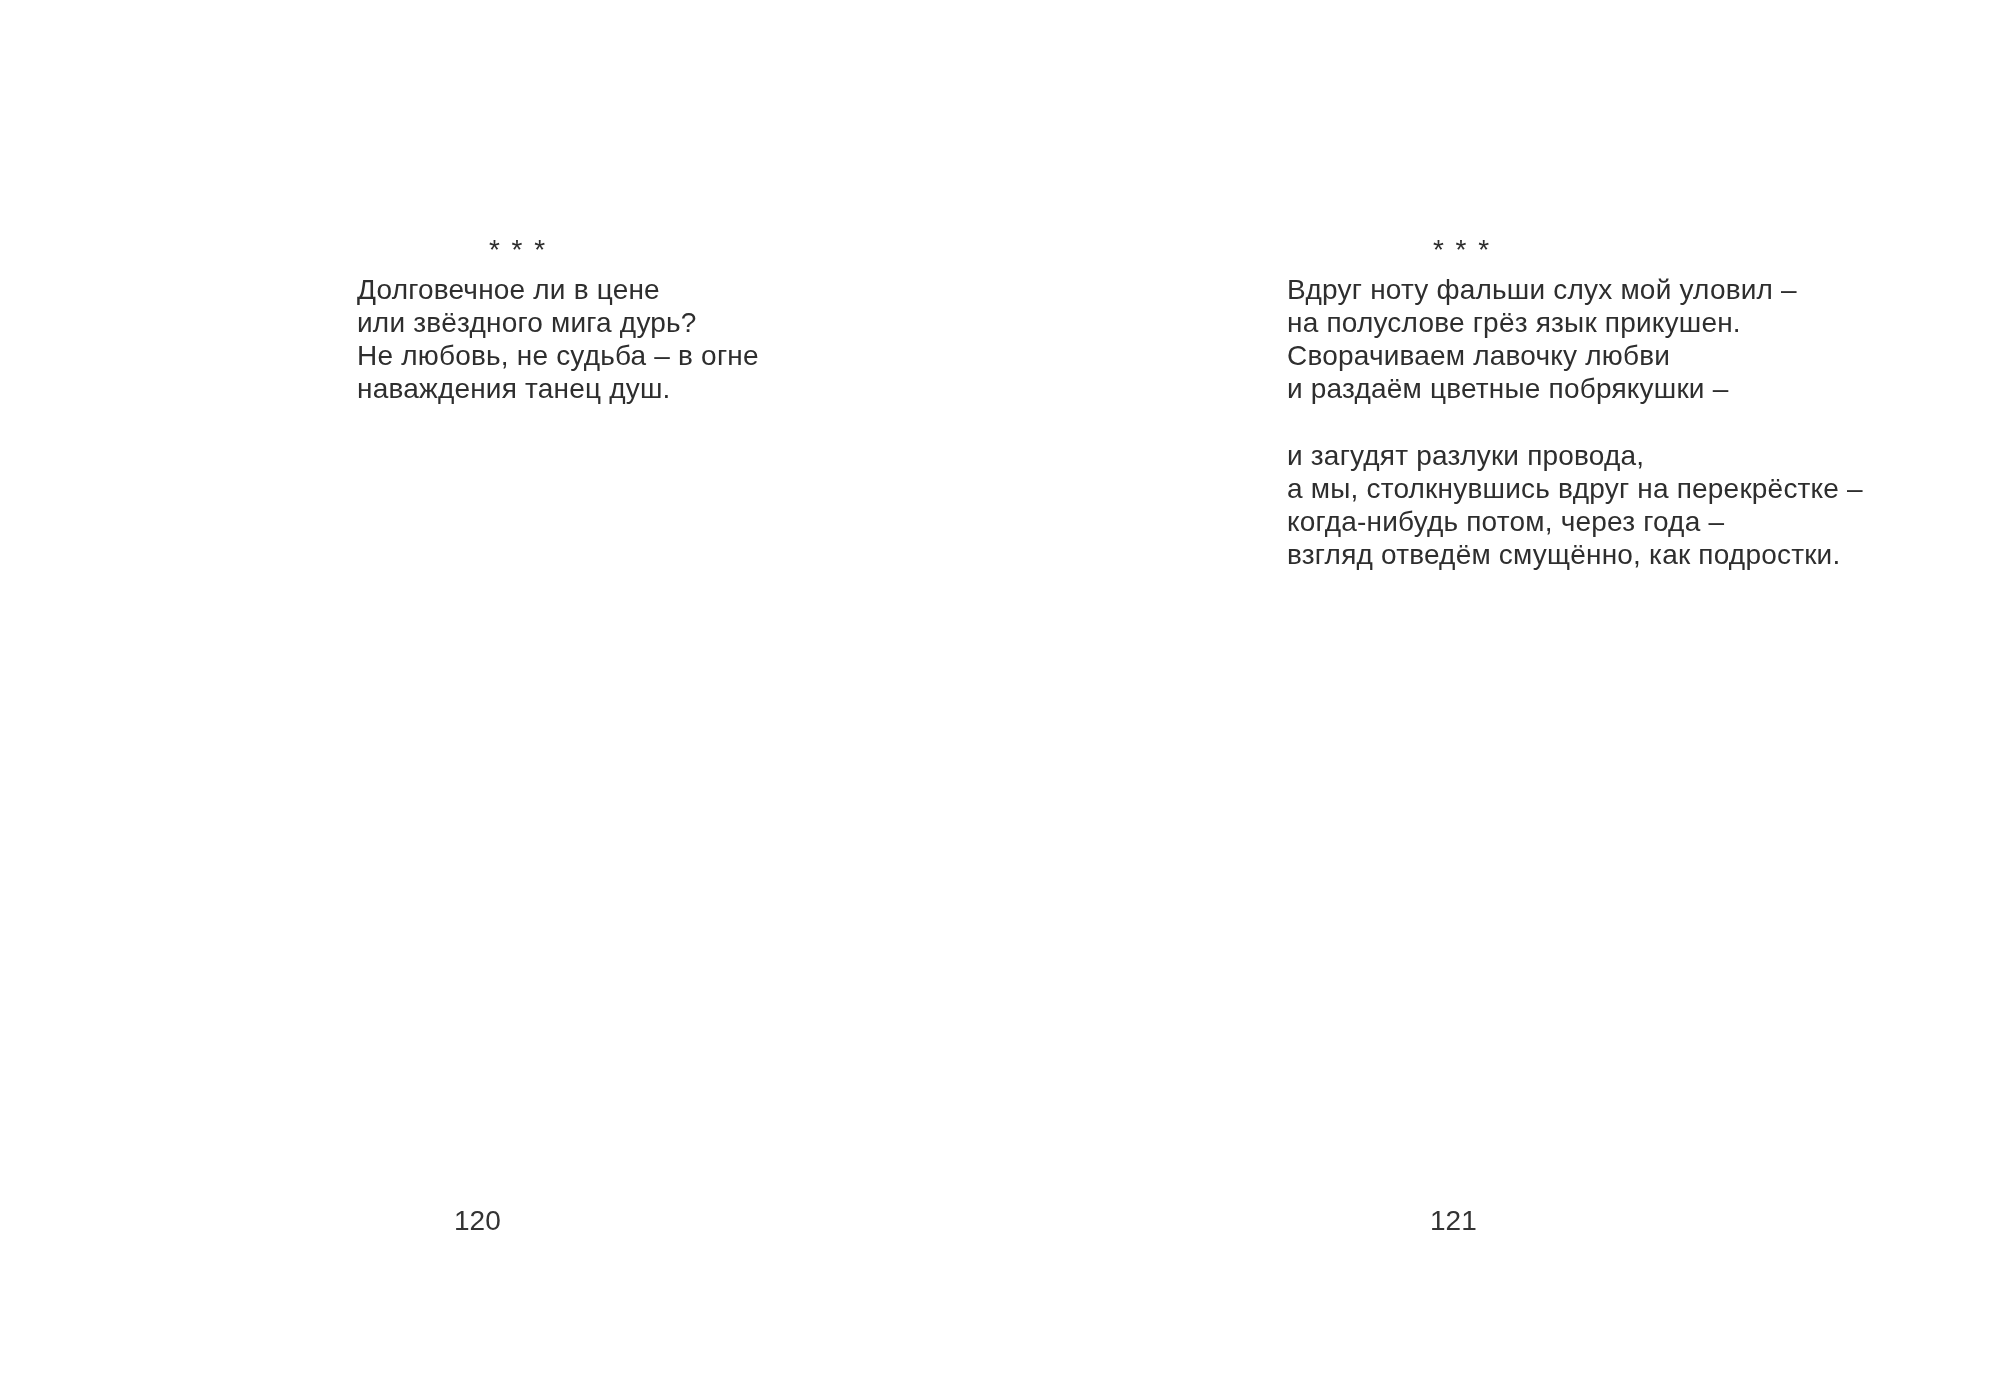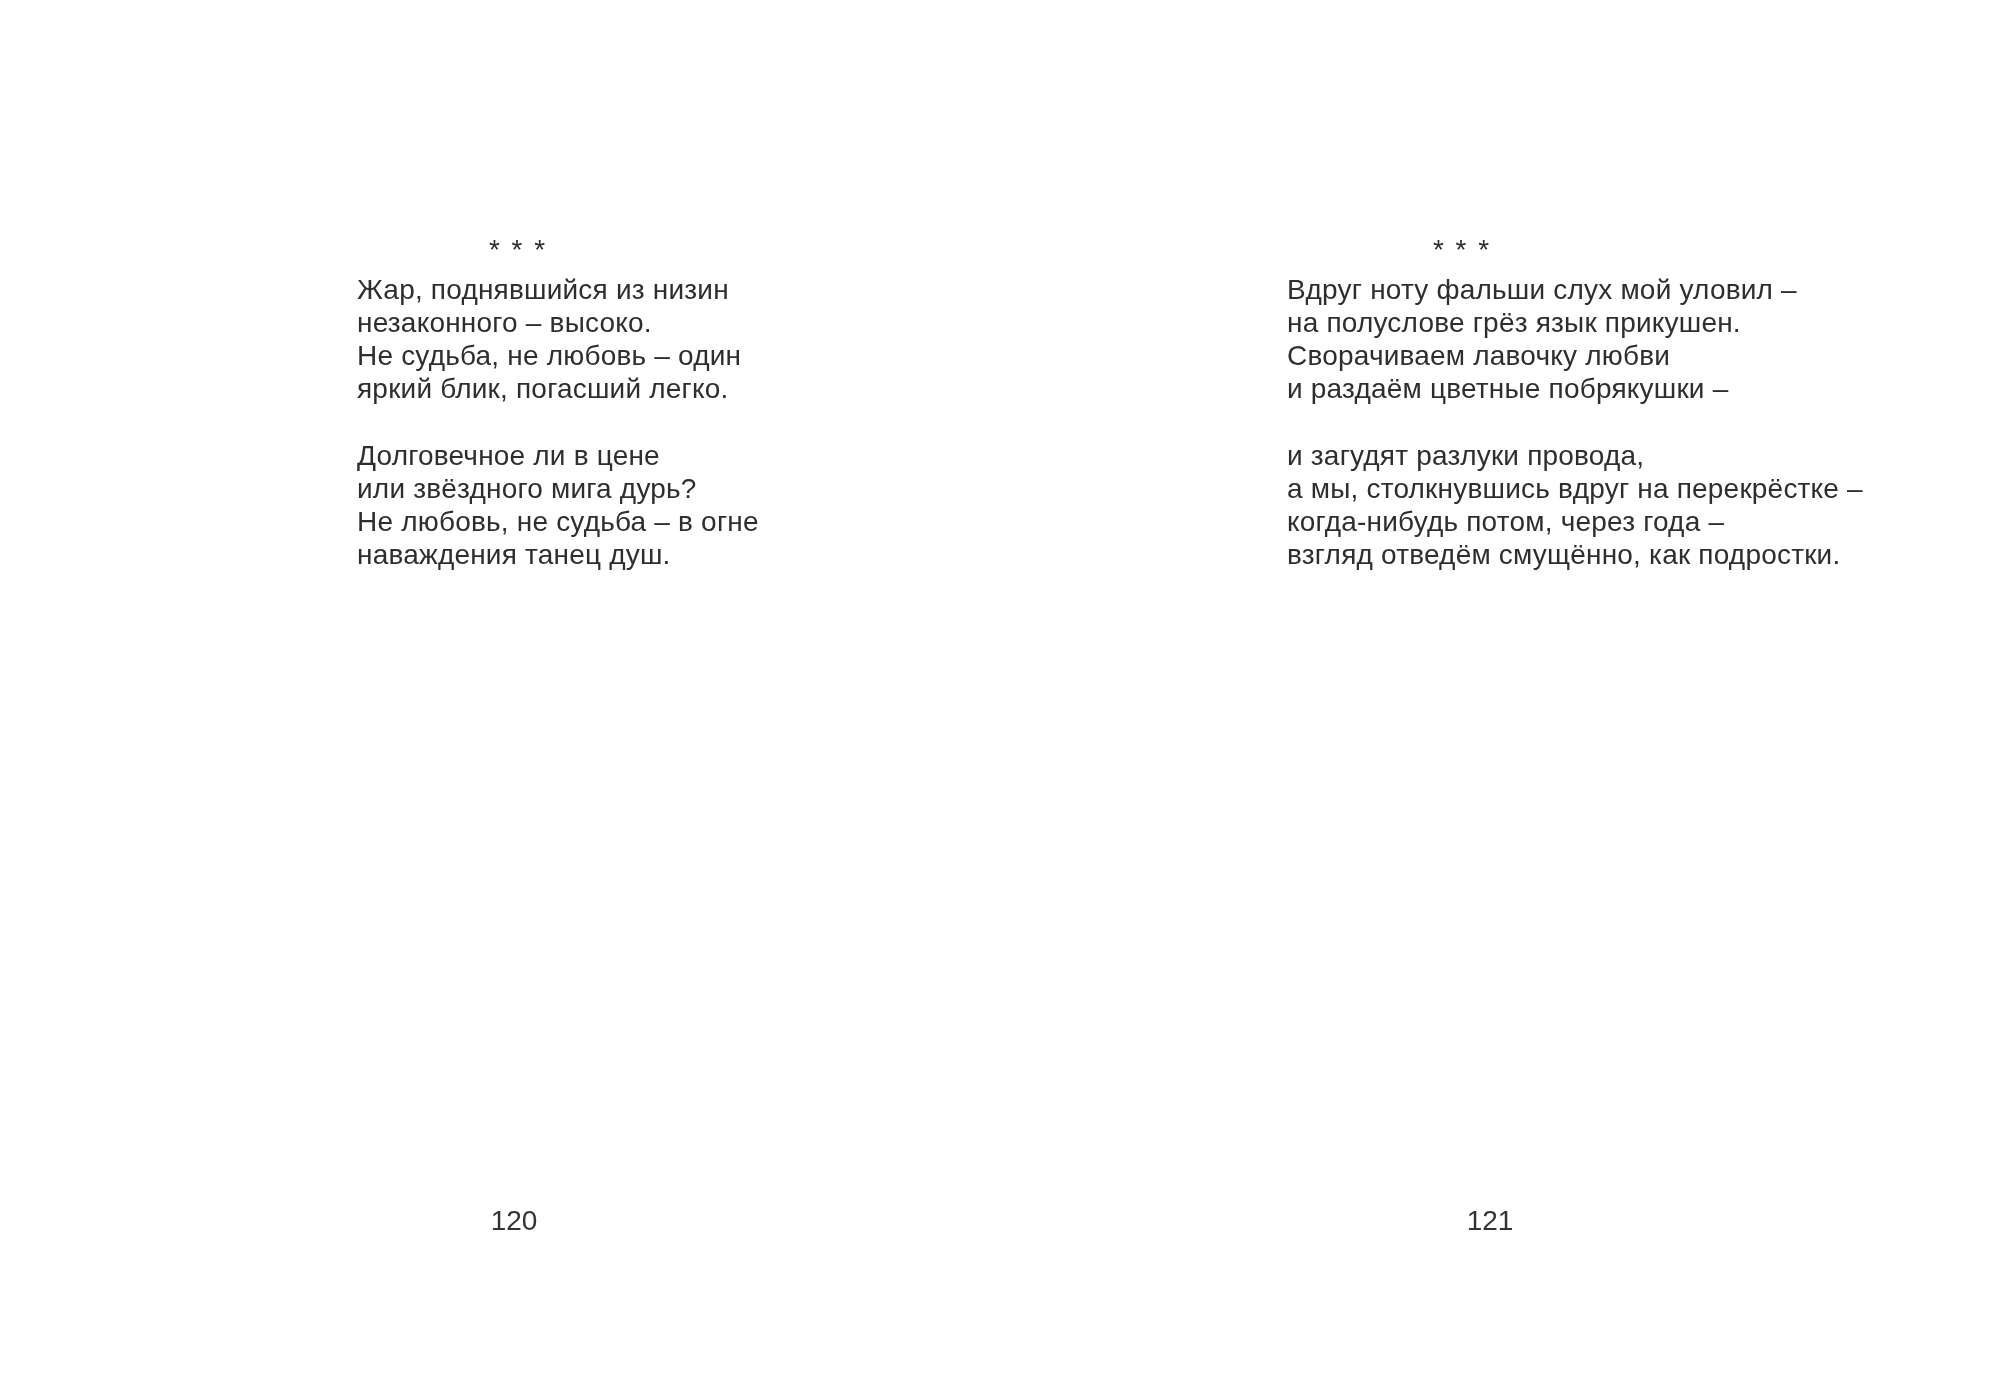--- a/index.html
+++ b/index.html
@@ -31,37 +31,36 @@
   .poem-left  .marker { width: 322px; }
   .poem-right .marker { width: 350px; }
   .stanza {
     margin: 0 0 34px 0;
     padding: 0;
   }
   .page-number {
     position: absolute;
     top: 1204px;
     width: 120px;
-    text-align: center;
+    text-align: left;
     font-size: 28px;
     line-height: 33px;
     color: #333333;
   }
   .page-number-left  { left: 454px; }
   .page-number-right { left: 1430px; }
 </style>
 </head>
 <body>
 
 <div>
 
   <section class="poem poem-left">
     <div class="marker">* * *</div>
     <div>
-        <p class="stanza">Жар, поднявшийся из низин<br>незаконного – высоко.<br>Не судьба, не любовь – один<br>яркий блик, погасший легко.</p>
         <p class="stanza">Долговечное ли в цене<br>или звёздного мига дурь?<br>Не любовь, не судьба – в огне<br>наваждения танец душ.</p>
       </div>
   </section>
 
   <section class="poem poem-right">
     <div class="marker">* * *</div>
     <div>
         <p class="stanza">Вдруг ноту фальши слух мой уловил –<br>на полуслове грёз язык прикушен.<br>Сворачиваем лавочку любви<br>и раздаём цветные побрякушки –</p>
         <p class="stanza">и загудят разлуки провода,<br>а мы, столкнувшись вдруг на перекрёстке –<br>когда-нибудь потом, через года –<br>взгляд отведём смущённо, как подростки.</p>
       </div>

